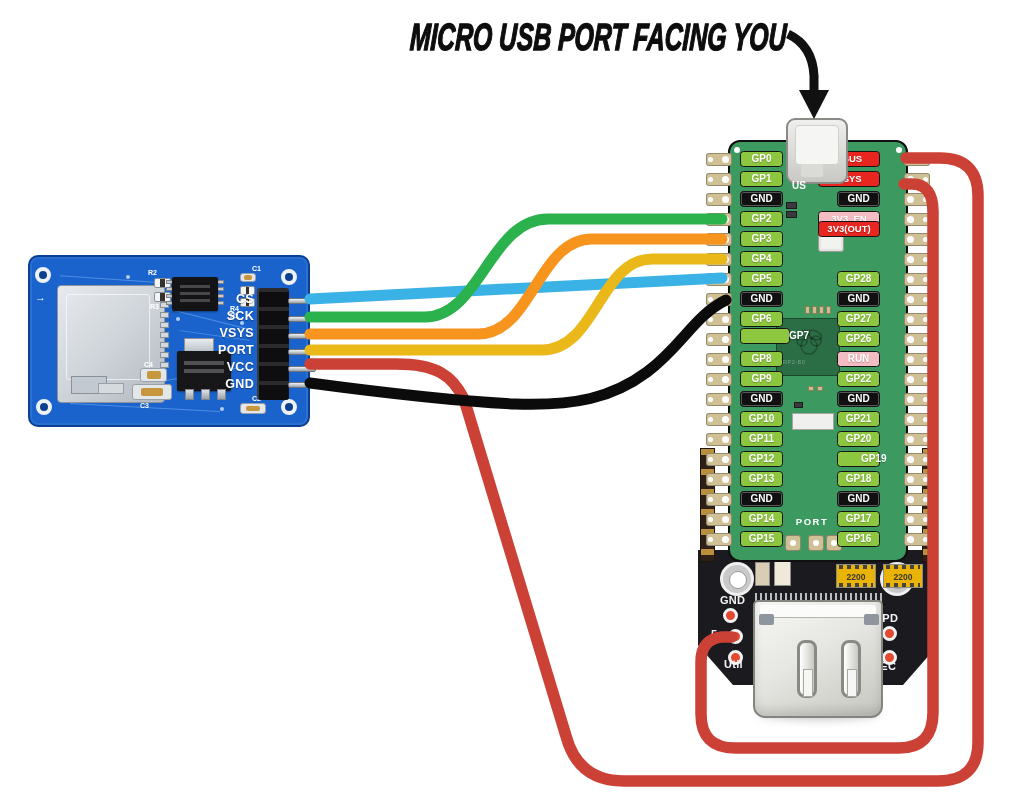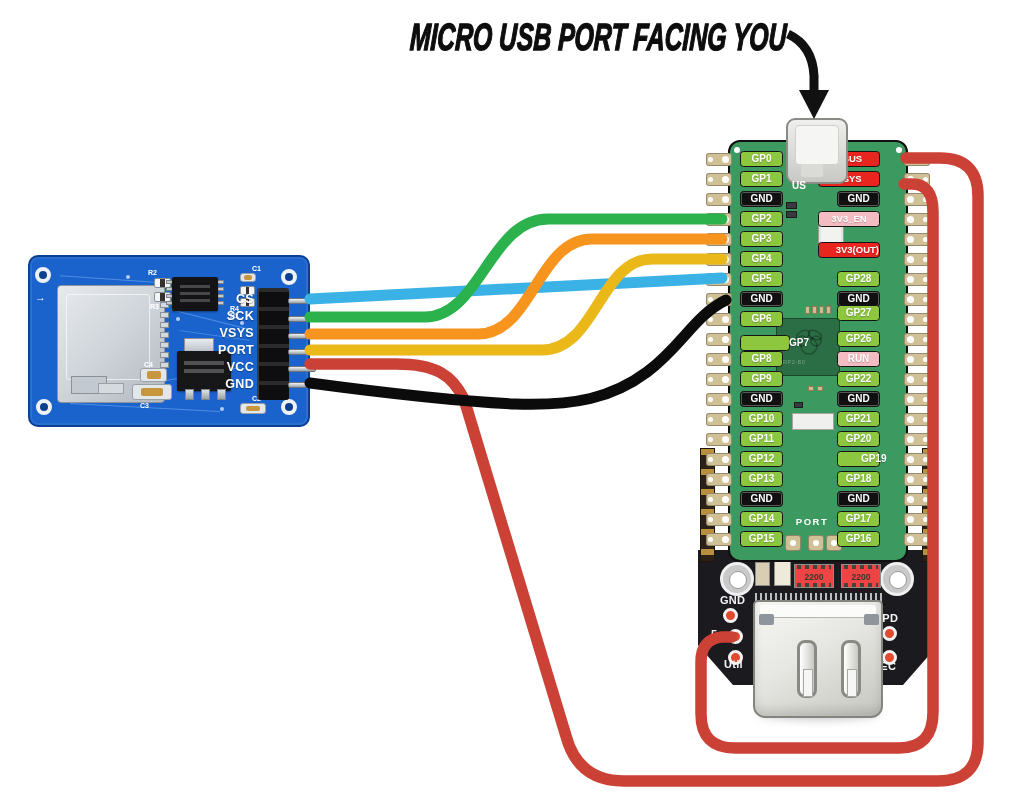--- a/index.html
+++ b/index.html
@@ -49,22 +49,22 @@
 
   
   #hdmi-board{left:698px;top:550px;width:240px;height:135px;background:#1a1a1f;z-index:5;
       clip-path:polygon(0 0,240px 0,240px 95px,205px 135px,35px 135px,0 95px);}
   .mount-hole{width:34px;height:34px;border-radius:50%;background:#c9c9c9;border:3px solid #f0f0f0;}
   .mount-hole::after{content:"";position:absolute;left:6px;top:6px;width:16px;height:16px;border-radius:50%;background:#fff;border:1px solid #9a9a9a;}
   .hdmi-hole{width:15px;height:15px;border-radius:50%;background:#e2492e;border:3px solid #f2f2f2;}
   .hdmi-label{color:#f4f4f4;font-weight:700;font-size:11px;letter-spacing:.3px;}
   .hdmi-cap1{left:57px;top:12px;width:15px;height:24px;background:#d9cdb3;border:1px solid #8d8d88;}
   .hdmi-cap2{left:76px;top:10px;width:17px;height:26px;background:#efe9da;border:1px solid #8d8d88;}
-  .rnet{width:40px;height:24px;background:#ef4444;border:1px solid #8d8d88;color:#3a382f;
-      font-size:8.5px;font-weight:700;text-align:center;line-height:24px;}
+  .rnet{width:40px;height:24px;background:#eab308;border:1px solid #8d8d88;color:#3a382f;
+      font-size:8.5px;font-weight:700;text-align:center;line-height:24px;margin-left:42px;}
   .rnet::before,.rnet::after{content:"";position:absolute;left:2px;right:2px;height:4px;
       background:repeating-linear-gradient(90deg,#45433c 0 4px,transparent 4px 8px);}
   .rnet::before{top:0;} .rnet::after{bottom:0;}
   #hdmi-pinstrip{left:57px;top:43px;width:130px;height:12px;border-bottom:2px solid #0c0c0e;
       background:repeating-linear-gradient(90deg,#b9bdc2 0 2px,#1d1d20 2px 5px);}
   #hdmi-conn{left:753px;top:600px;width:130px;height:118px;z-index:6;border:2px solid #85857f;
       border-radius:5px 5px 12px 12px;background:linear-gradient(150deg,#f7f7f5 0%,#e6e6e2 45%,#c6c6c0 100%);
       box-shadow:inset 0 -6px 10px rgba(0,0,0,.12);}
   #conn-lip{left:5px;top:3px;width:116px;height:13px;background:#fbfbfa;border-bottom:1px solid #b5b5b0;border-radius:3px;}
   .conn-tab{top:12px;width:15px;height:11px;background:#8f959c;border-radius:2px;}
@@ -166,21 +166,21 @@
         <div class="pin-box side-left t-gpio" style="top: 121px;">GP3</div>
         <div class="edge-pad left" style="top: 142.5px;"></div>
         <div class="pin-box side-left t-gpio" style="top: 141px;">GP4</div>
         <div class="edge-pad left" style="top: 162.5px;"></div>
         <div class="pin-box side-left t-gpio" style="top: 161px;">GP5</div>
         <div class="edge-pad left" style="top: 182.5px;"></div>
         <div class="pin-box side-left t-gnd" style="top: 181px;">GND</div>
         <div class="edge-pad left" style="top: 202.5px;"></div>
         <div class="pin-box side-left t-gpio" style="top: 201px;">GP6</div>
         <div class="edge-pad left" style="top: 222.5px;"></div>
-        <div class="pin-box side-left t-gpio" style="top: 225px; padding-left: 48px;">GP7</div>
+        <div class="pin-box side-left t-gpio" style="top: 218px; padding-left: 48px;">GP7</div>
         <div class="edge-pad left" style="top: 242.5px;"></div>
         <div class="pin-box side-left t-gpio" style="top: 241px;">GP8</div>
         <div class="edge-pad left" style="top: 262.5px;"></div>
         <div class="pin-box side-left t-gpio" style="top: 261px;">GP9</div>
         <div class="edge-pad left" style="top: 282.5px;"></div>
         <div class="pin-box side-left t-gnd" style="top: 281px;">GND</div>
         <div class="edge-pad left" style="top: 302.5px;"></div>
         <div class="pin-box side-left t-gpio" style="top: 301px;">GP10</div>
         <div class="edge-pad left" style="top: 322.5px;"></div>
         <div class="pin-box side-left t-gpio" style="top: 321px;">GP11</div>
@@ -196,28 +196,28 @@
         <div class="pin-box side-left t-gpio" style="top: 421px;">GP15</div>
         <div class="edge-pad right" style="top: 42.5px;"></div>
         <div class="pin-box side-right t-power" style="top: 41px;">VBUS</div>
         <div class="edge-pad right" style="top: 62.5px;"></div>
         <div class="pin-box side-right t-power" style="top: 61px;">VSYS</div>
         <div class="edge-pad right" style="top: 82.5px;"></div>
         <div class="pin-box side-right t-gnd" style="top: 81px;">GND</div>
         <div class="edge-pad right" style="top: 102.5px;"></div>
         <div class="pin-box side-right t-enable" style="top: 101px;">3V3_EN</div>
         <div class="edge-pad right" style="top: 122.5px;"></div>
-        <div class="pin-box side-right t-power" style="top: 132px; text-align: right;">3V3(OUT)</div>
+        <div class="pin-box side-right t-power" style="top: 111px;">3V3(OUT)</div>
         <div class="edge-pad right" style="top: 142.5px;"></div>
         <div class="edge-pad right" style="top: 162.5px;"></div>
         <div class="pin-box side-right t-gpio" style="top: 161px;">GP28</div>
         <div class="edge-pad right" style="top: 182.5px;"></div>
         <div class="pin-box side-right t-gnd" style="top: 181px;">GND</div>
         <div class="edge-pad right" style="top: 202.5px;"></div>
-        <div class="pin-box side-right t-gpio" style="top: 195px;">GP27</div>
+        <div class="pin-box side-right t-gpio" style="top: 201px;">GP27</div>
         <div class="edge-pad right" style="top: 222.5px;"></div>
         <div class="pin-box side-right t-gpio" style="top: 221px;">GP26</div>
         <div class="edge-pad right" style="top: 242.5px;"></div>
         <div class="pin-box side-right t-run" style="top: 241px;">RUN</div>
         <div class="edge-pad right" style="top: 262.5px;"></div>
         <div class="pin-box side-right t-gpio" style="top: 261px;">GP22</div>
         <div class="edge-pad right" style="top: 282.5px;"></div>
         <div class="pin-box side-right t-gnd" style="top: 281px;">GND</div>
         <div class="edge-pad right" style="top: 302.5px;"></div>
         <div class="pin-box side-right t-gpio" style="top: 301px;">GP21</div>

